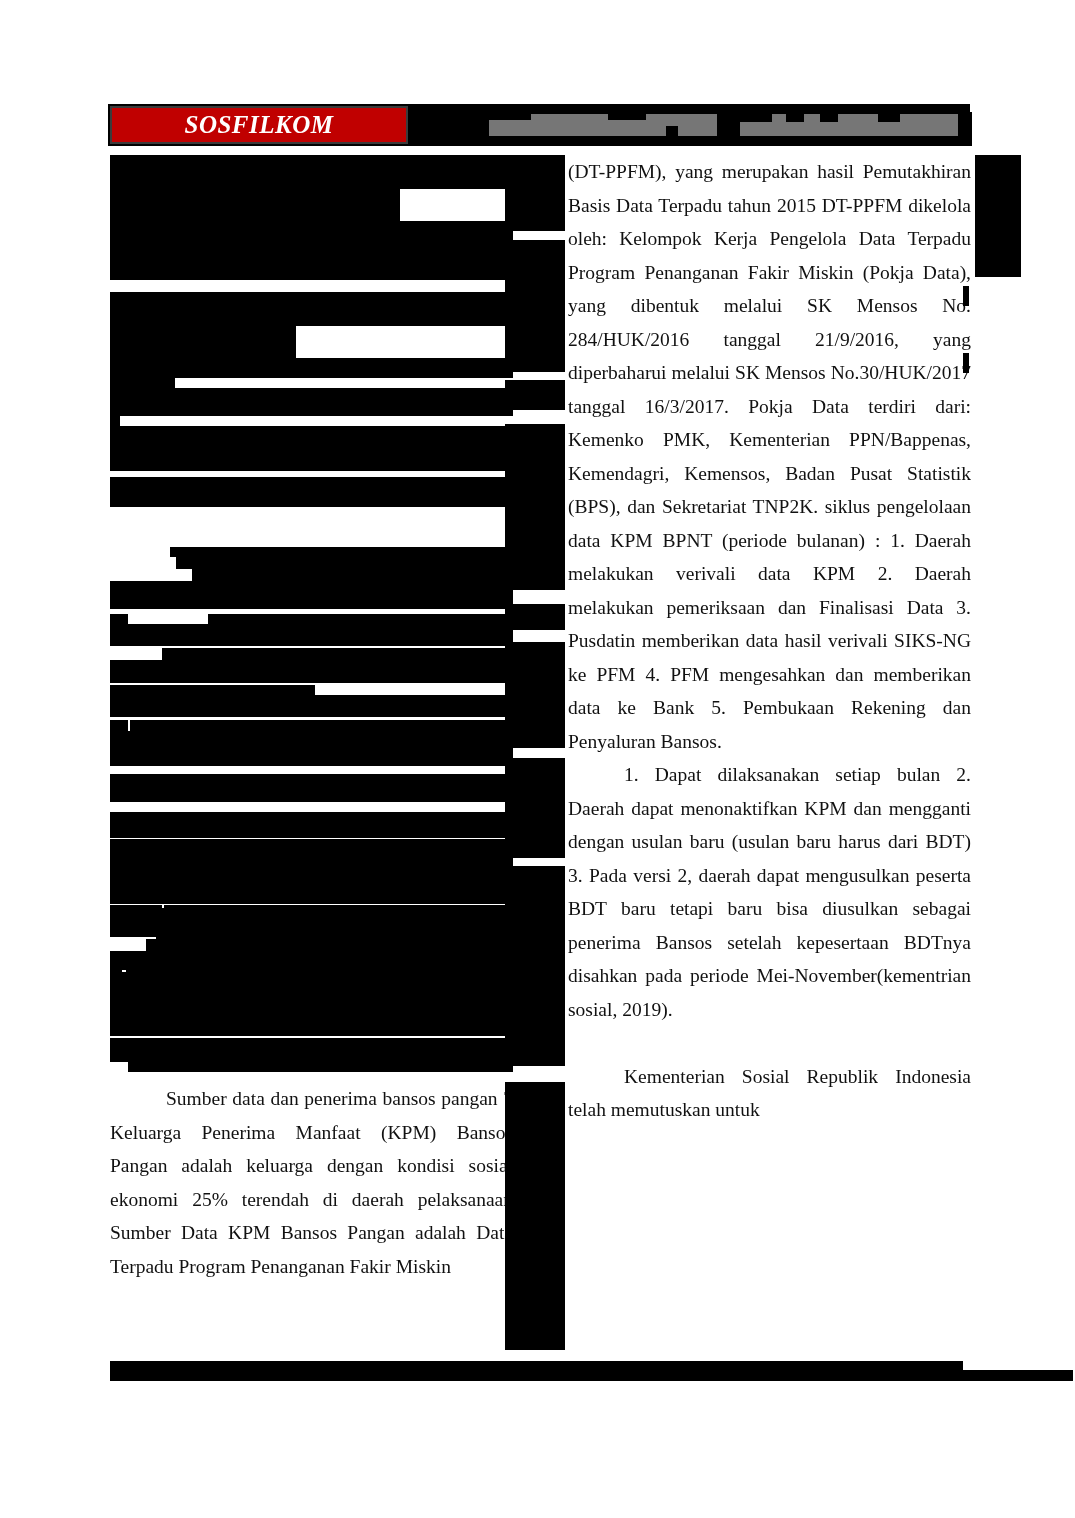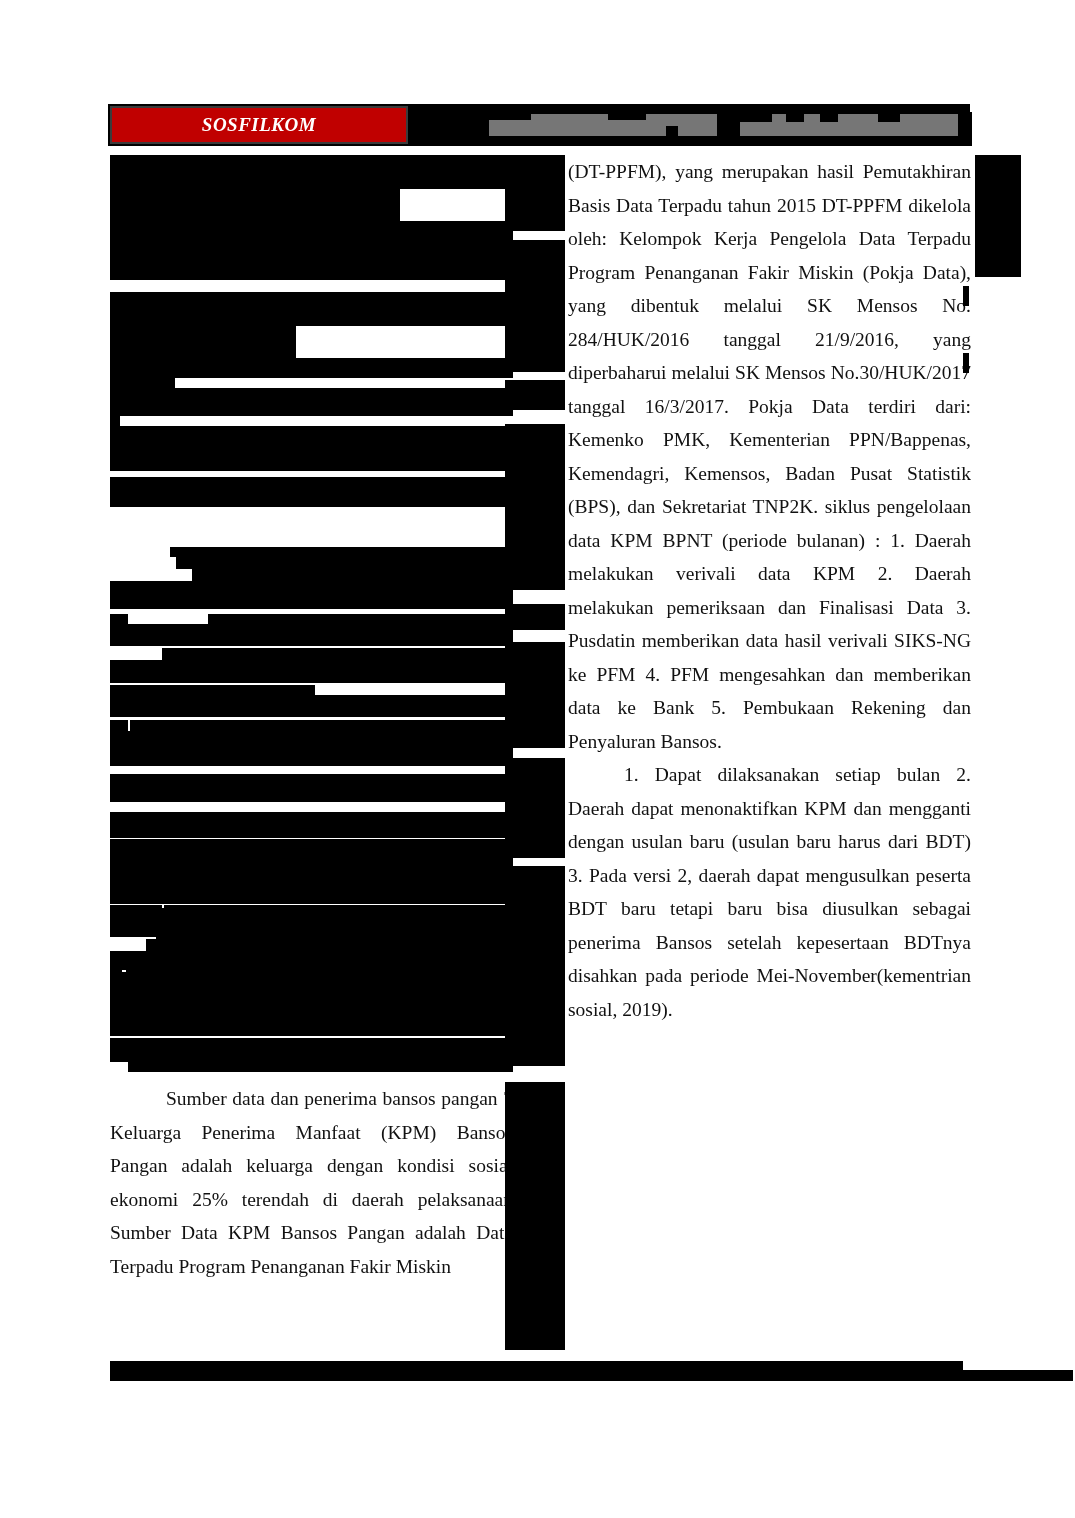--- a/index.html
+++ b/index.html
@@ -35,21 +35,21 @@
     border: 2px solid #3b3b3b;
     box-sizing: border-box;
     display: flex;
     align-items: center;
     justify-content: center;
   }
   #journal-logo .logo-text {
     color: #ffffff;
     font-style: italic;
     font-weight: bold;
-    font-size: 19px;
+    font-size: 25px;
     letter-spacing: 0.5px;
     font-family: "Liberation Serif", "DejaVu Serif", serif;
   }
   .hdr-redact {
     position: absolute;
     background: #767676;
   }
 
   
   .col {
@@ -203,20 +203,21 @@
   </div>
 
   <div class="col" id="col-left" style="top:1082px;">
     <p>Sumber data dan penerima bansos pangan 7 Keluarga Penerima Manfaat (KPM) Bansos Pangan adalah keluarga dengan kondisi sosial ekonomi 25% terendah di daerah pelaksanaan Sumber Data KPM Bansos Pangan adalah Data Terpadu Program Penanganan Fakir Miskin</p>
   </div>
 
   <div class="col" id="col-right">
     <p class="no-indent">(DT-PPFM), yang merupakan hasil Pemutakhiran Basis Data Terpadu tahun 2015 DT-PPFM dikelola oleh: Kelompok Kerja Pengelola Data Terpadu Program Penanganan Fakir Miskin (Pokja Data), yang dibentuk melalui SK Mensos No. 284/HUK/2016 tanggal 21/9/2016, yang diperbaharui melalui SK Mensos No.30/HUK/2017 tanggal 16/3/2017. Pokja Data terdiri dari: Kemenko PMK, Kementerian PPN/Bappenas, Kemendagri, Kemensos, Badan Pusat Statistik (BPS), dan Sekretariat TNP2K. siklus pengelolaan data KPM BPNT (periode bulanan) : 1. Daerah melakukan verivali data KPM 2. Daerah melakukan pemeriksaan dan Finalisasi Data 3. Pusdatin memberikan data hasil verivali SIKS-NG ke PFM 4. PFM mengesahkan dan memberikan data ke Bank 5. Pembukaan Rekening dan Penyaluran Bansos.</p>
     <p>1. Dapat dilaksanakan setiap bulan 2. Daerah dapat menonaktifkan KPM dan mengganti dengan usulan baru (usulan baru harus dari BDT) 3. Pada versi 2, daerah dapat mengusulkan peserta BDT baru tetapi baru bisa diusulkan sebagai penerima Bansos setelah kepesertaan BDTnya disahkan pada periode Mei-November(kementrian sosial, 2019).</p>
     <div class="spacer-line"></div>
+    <p>Kementerian Sosial Republik Indonesia telah memutuskan untuk</p>
   </div>
 
   <div class="redact-block" style="left:975px; top:155px; width:46px; height:122px;"></div>
 
   <div class="redact-strip" style="left:505px; top:155px; width:60px; height:76px;"></div>
   <div class="redact-strip" style="left:505px; top:240px; width:60px; height:132px;"></div>
   <div class="redact-strip" style="left:505px; top:380px; width:60px; height:30px;"></div>
   <div class="redact-strip" style="left:505px; top:424px; width:60px; height:166px;"></div>
   <div class="redact-strip" style="left:505px; top:604px; width:60px; height:26px;"></div>
   <div class="redact-strip" style="left:505px; top:642px; width:60px; height:106px;"></div>

